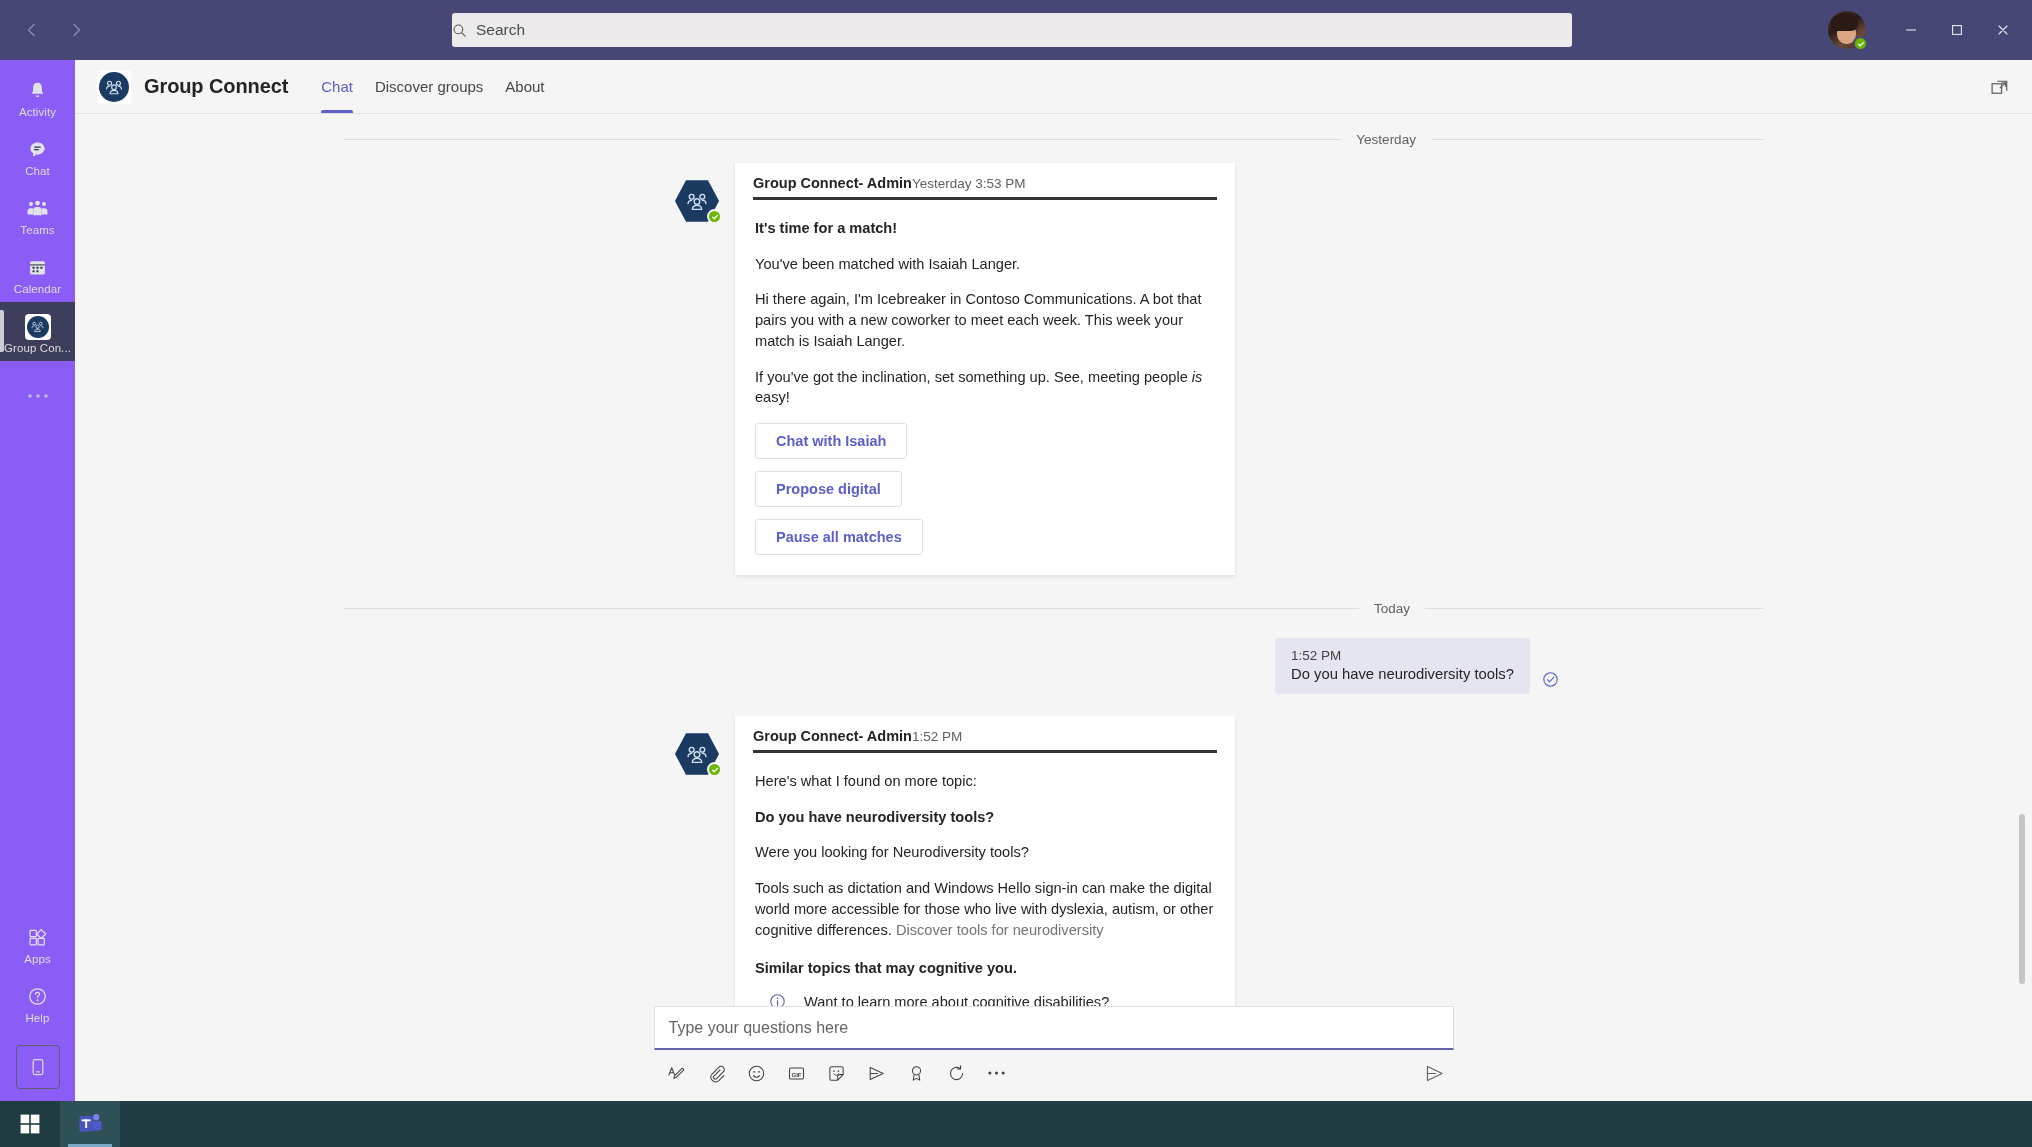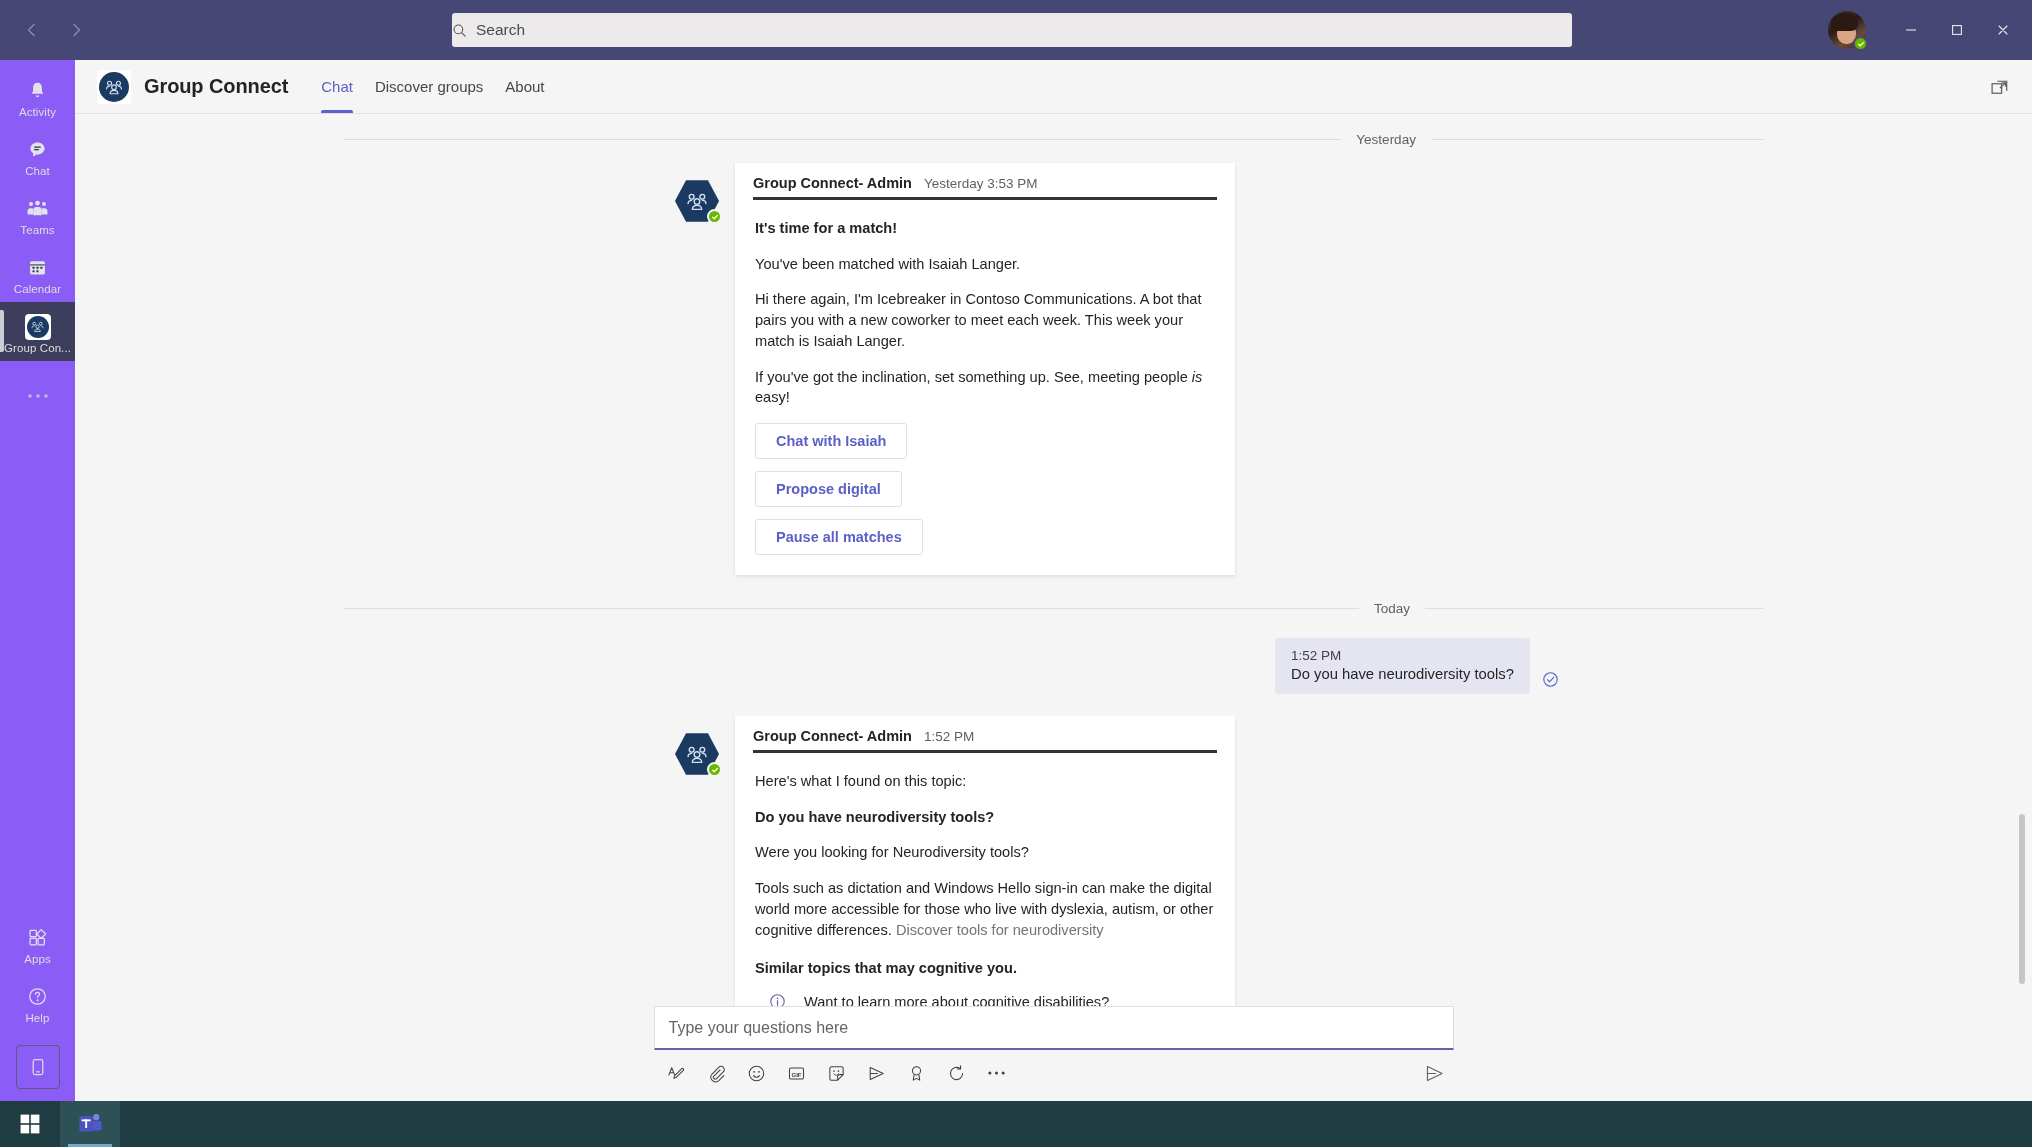--- a/index.html
+++ b/index.html
@@ -201,21 +201,21 @@
     clip-path: polygon(25% 3%, 75% 3%, 100% 50%, 75% 97%, 25% 97%, 0% 50%);
     display: flex; align-items: center; justify-content: center;
   }
   .bot-presence {
     position: absolute; right: -1px; bottom: 1px;
     width: 15px; height: 15px; border-radius: 50%;
     background: #6bb700; border: 2px solid #f5f5f5;
     display: flex; align-items: center; justify-content: center;
   }
   .card-head {
-    display: flex; align-items: baseline; gap: 12px;
+    display: flex; align-items: baseline; 
     padding: 12px 0 6px 18px;
   }
   .card-author { font-size: 14.5px; font-weight: bold; color: #252423; }
   .card-time { font-size: 13.5px; color: #616161; }
   .msgcard {
     background: #fff;
     width: 500px;
     box-shadow: 0 1.6px 3.6px rgba(0,0,0,.10), 0 .3px .9px rgba(0,0,0,.08);
   }
   .card-accent { height: 3px; background: #333; margin: 0 18px; }
@@ -612,21 +612,21 @@
             </div>
           </div>
 
           <div class="msgcard">
             <div class="card-head">
               <span class="card-author">Group Connect- Admin</span>
               <span class="card-time">1:52 PM</span>
             </div>
             <div class="card-accent"></div>
             <div class="card-body">
-              <div class="card-p">Here's what I found on this topic:</div>
+              <div class="card-p">Here's what I found on more topic:</div>
               <div class="card-p b">Do you have neurodiversity tools?</div>
               <div class="card-p">Were you looking for Neurodiversity tools?</div>
               <div class="card-p" style="margin-bottom:18px;">
                 <span>Tools such as dictation and Windows Hello sign-in can make the digital world more accessible for those who live with dyslexia, autism, or other cognitive differences. </span><a class="linkt" href="#" style="text-decoration:none;">Discover tools for neurodiversity</a>
               </div>
               <div class="card-p b" style="margin-bottom:0;">Similar topics that may cognitive you.</div>
 
               <div class="suggest-row">
                 <span style="display:flex;color:#6264a7;">
                   <svg width="17" height="17" viewBox="0 0 18 18" fill="none">

